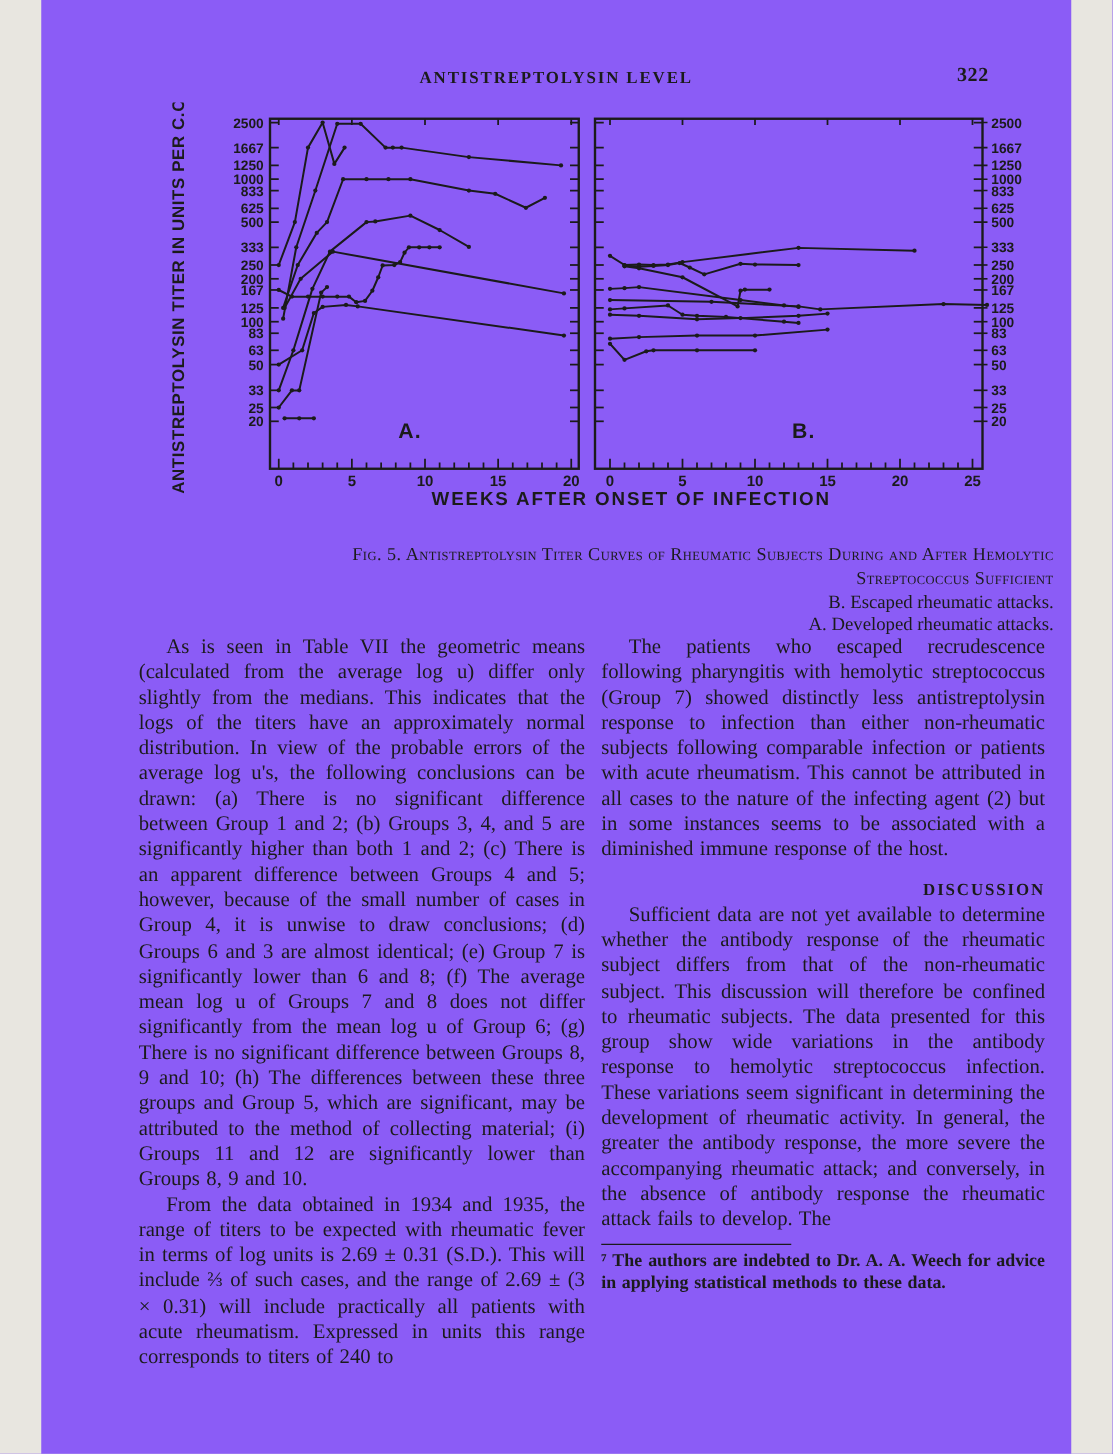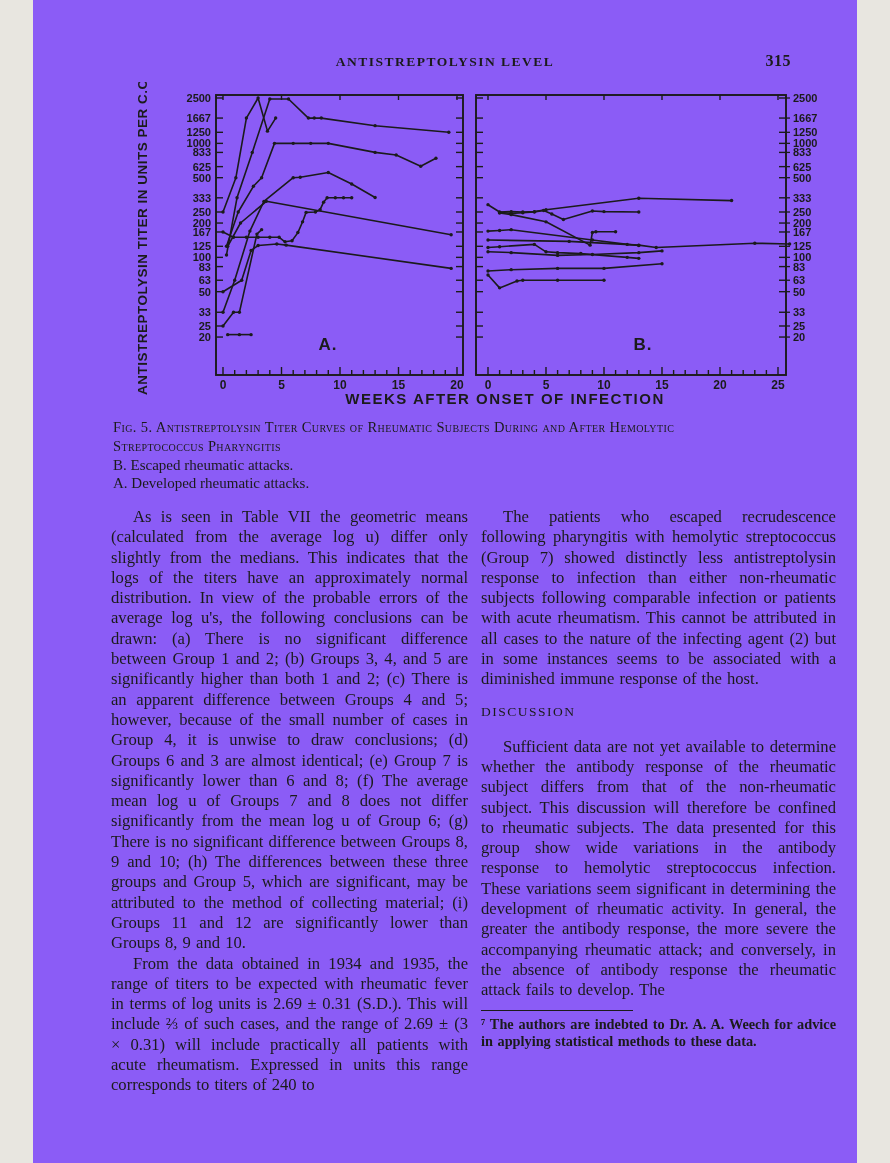--- a/index.html
+++ b/index.html
@@ -11,55 +11,55 @@
   .running-head{
     position:absolute;top:54px;left:0;width:100%;text-align:center;
     font-size:13.5px;font-weight:bold;letter-spacing:1.5px;
   }
   .page-num{
     position:absolute;top:52px;right:66px;
     font-size:16px;font-weight:bold;letter-spacing:.5px;
   }
   .figure-wrap{position:absolute;top:82px;left:100px;width:710px;height:335px;}
   .caption{
-    position:absolute;top:418px;left:80px;width:730px;text-align:left;
+    position:absolute;top:435px;left:80px;width:730px;text-align:right;
     font-size:14.5px;line-height:19px;
   }
   .caption .smallcaps{font-variant:small-caps;letter-spacing:.4px;}
   .caption .subcap{font-size:15px;line-height:18px;font-variant:normal;}
   .columns{
     position:absolute;top:507px;left:78px;width:735px;
     display:grid;grid-template-columns:357px 355px;column-gap:13px;
   }
   .col p{
     margin:0;text-align:justify;font-size:16.6px;line-height:20.3px;
     word-spacing:1px;
   }
   .col p.indent{text-indent:22px;}
   .discussion-head{
-    text-align:left;font-size:13.5px;font-weight:normal;letter-spacing:1.5px;
-    margin:14px 0 17px 0;
+    text-align:right;font-size:13.5px;font-weight:bold;letter-spacing:1.5px;
+    margin:14px 0 2px 0;
   }
   .footnote-rule{
     width:152px;border:none;border-top:1.6px solid #1b1b1b;
     margin:9px 0 5px 0;
   }
   .footnote{
     font-size:14.3px !important;line-height:17.5px !important;
     text-align:justify;
     font-weight:bold;
   }
 </style>
 </head>
 <body>
 
 <div class="page">
 
   <div class="running-head">ANTISTREPTOLYSIN LEVEL</div>
-  <div class="page-num">315</div>
+  <div class="page-num">322</div>
 
   <div class="figure-wrap">
     <svg id="fig-svg" width="710" height="335" viewBox="0 0 710 335" xmlns="http://www.w3.org/2000/svg">
         <rect x="83" y="13" width="247" height="280" fill="none" stroke="#1b1b1b" stroke-width="1.9"></rect>
         <line x1="90" y1="293" x2="90" y2="285" stroke="#1b1b1b" stroke-width="1.4"></line>
         <line x1="90" y1="13" x2="90" y2="18" stroke="#1b1b1b" stroke-width="1.4"></line>
         <line x1="101.7" y1="293" x2="101.7" y2="288" stroke="#1b1b1b" stroke-width="1.4"></line>
         <line x1="113.4" y1="293" x2="113.4" y2="288" stroke="#1b1b1b" stroke-width="1.4"></line>
         <line x1="125.1" y1="293" x2="125.1" y2="288" stroke="#1b1b1b" stroke-width="1.4"></line>
         <line x1="136.8" y1="293" x2="136.8" y2="288" stroke="#1b1b1b" stroke-width="1.4"></line>
@@ -416,21 +416,21 @@
         <text x="78" y="259.0477414829184" text-anchor="end" font-size="11" font-weight="bold" fill="#1b1b1b" font-family="&quot;Liberation Sans&quot;, sans-serif">20</text>
         <line x1="653" y1="255.0477414829184" x2="657" y2="255.0477414829184" stroke="#1b1b1b" stroke-width="1.3"></line>
         <text x="660" y="259.0477414829184" text-anchor="start" font-size="11" font-weight="bold" fill="#1b1b1b" font-family="&quot;Liberation Sans&quot;, sans-serif">20</text>
         <text x="0" y="0" text-anchor="middle" font-size="13.5" font-weight="bold" fill="#1b1b1b" font-family="&quot;Liberation Sans&quot;, sans-serif" letter-spacing=".5px" transform="translate(14,153) rotate(-90)">ANTISTREPTOLYSIN TITER IN UNITS PER C.C.</text>
         <text x="372" y="322" text-anchor="middle" font-size="15" font-weight="bold" fill="#1b1b1b" font-family="&quot;Liberation Sans&quot;, sans-serif" letter-spacing="1.5px">WEEKS AFTER ONSET OF INFECTION</text>
       </svg>
   </div>
 
   <div class="caption">
     <div class="smallcaps">Fig. 5.  Antistreptolysin Titer Curves of Rheumatic Subjects During and After Hemolytic</div>
-    <div class="smallcaps">Streptococcus Pharyngitis</div>
+    <div class="smallcaps">Streptococcus Sufficient</div>
     <div class="subcap">B. Escaped  rheumatic attacks.</div>
     <div class="subcap">A. Developed rheumatic attacks.</div>
   </div>
 
   <div class="columns">
     <div class="col">
       <p class="indent">As is seen in Table VII the geometric means (calculated from the average log u) differ only slightly from the medians.  This indicates that the logs of the titers have an approximately normal distribution.  In view of the probable errors of the average log u's, the following conclusions can be drawn: (a) There is no significant difference between Group 1 and 2; (b) Groups 3, 4, and 5 are significantly higher than both 1 and 2; (c) There is an apparent difference between Groups 4 and 5; however, because of the small number of cases in Group 4, it is unwise to draw conclusions; (d) Groups 6 and 3 are almost identical; (e) Group 7 is significantly lower than 6 and 8; (f) The average mean log u of Groups 7 and 8 does not differ significantly from the mean log u of Group 6; (g) There is no significant difference between Groups 8, 9 and 10; (h) The differences between these three groups and Group 5, which are significant, may be attributed to the method of collecting material; (i) Groups 11 and 12 are significantly lower than Groups 8, 9 and 10.</p>
       <p class="indent">From the data obtained in 1934 and 1935, the range of titers to be expected with rheumatic fever in terms of log units is 2.69 ± 0.31 (S.D.). This will include ⅔ of such cases, and the range of 2.69 ± (3 × 0.31) will include practically all patients with acute rheumatism.  Expressed in units this range corresponds to titers of 240 to</p>
     </div>
     <div class="col">

